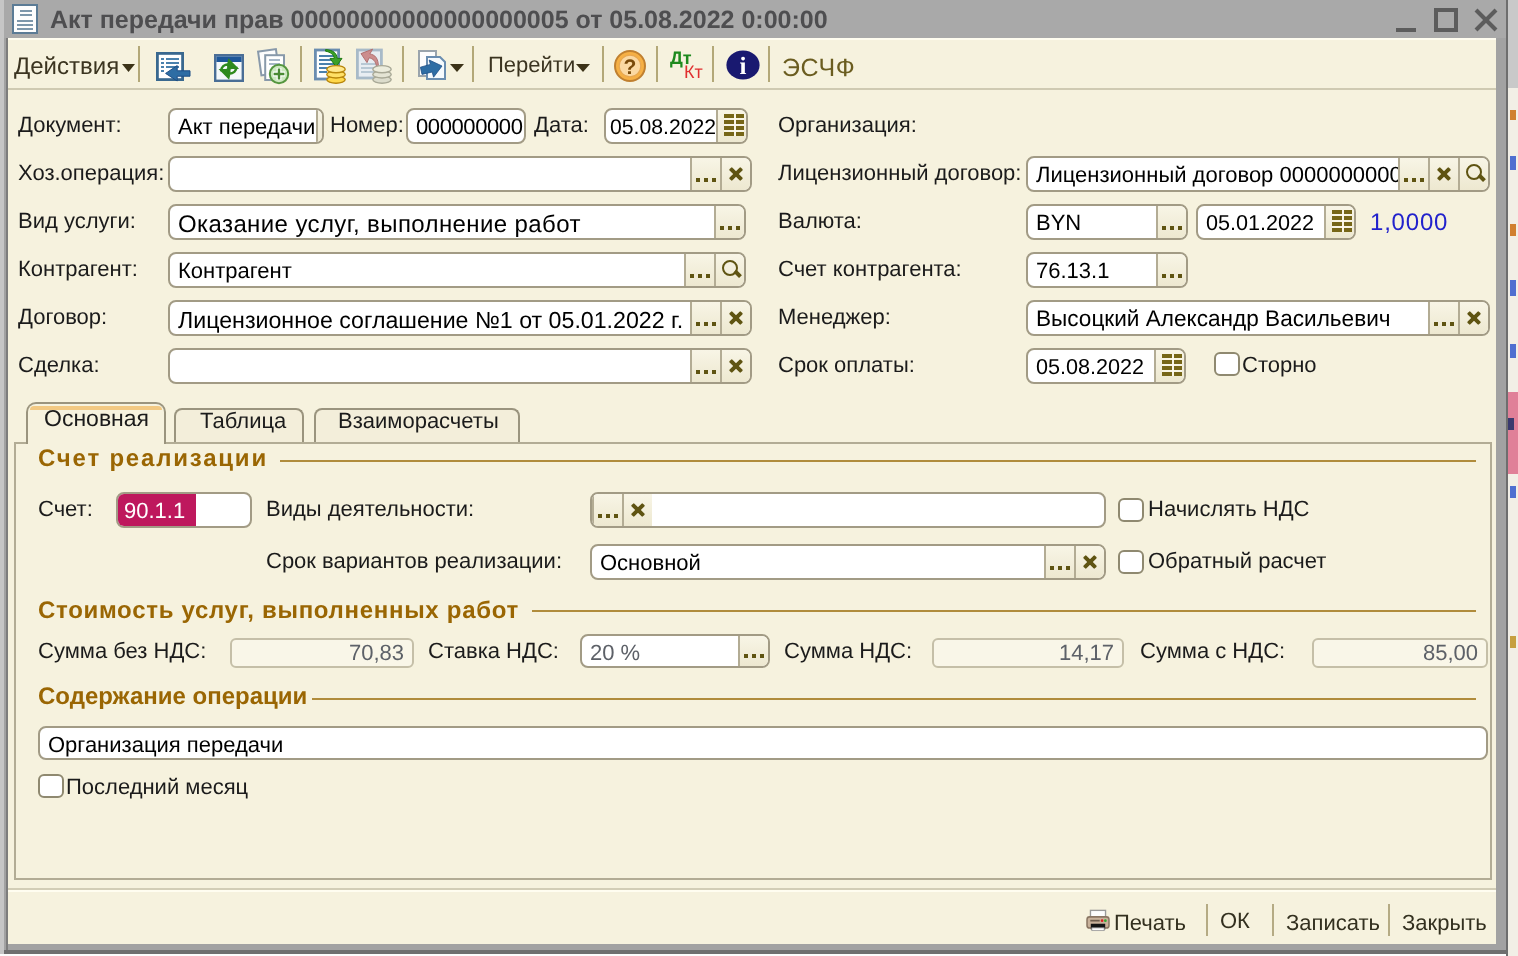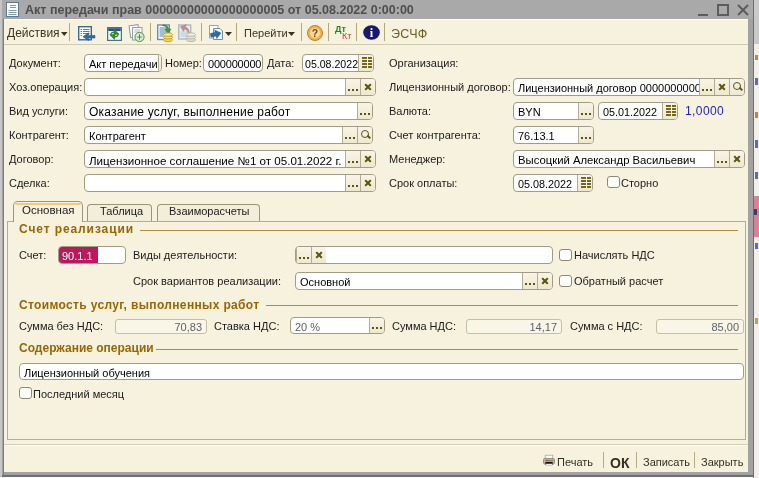--- a/index.html
+++ b/index.html
@@ -291,30 +291,30 @@
       <div class="tx" style="color:#5d6168">20 %</div>
       <div class="bt dots"></div>
     </div>
 <div class="lbl" style="left:392px;top:321px">Сумма НДС:</div>
 <div class="df" style="left:466px;top:319px;width:96px">14,17</div>
 <div class="lbl" style="left:570px;top:321px">Сумма с НДС:</div>
 <div class="df" style="left:656px;top:319px;width:88px">85,00</div>
 <div class="hdr" style="left:19px;top:341px">Содержание операции</div>
 <div class="hline" style="left:156px;top:349px;width:582px"></div>
 <div class="f" style="left:19px;top:363px;width:725px;height:17px">
-      <div class="tx">Лицензионный обучения</div>
+      <div class="tx">Организация передачи</div>
     </div>
 <div class="cb" style="left:19px;top:387px"></div>
 <div class="lbl" style="left:33px;top:389px">Последний месяц</div>
 
 <div class="abs" style="left:4px;top:444px;width:744px;height:1px;background:#d2cdb6"></div>
 <div class="abs" style="left:4px;top:445px;width:744px;height:1px;background:#fffdf0"></div>
 <div class="btxt" style="left:557px;top:456px">Печать</div>
 <div class="bsep" style="left:603px"></div>
-<div class="btxt" style="left:610px;top:455px;font-weight:bold;font-size:14px">ОК</div>
+<div class="btxt" style="left:610px;top:455px;font-weight:normal;font-size:11px">ОК</div>
 <div class="bsep" style="left:636px"></div>
 <div class="btxt" style="left:643px;top:456px">Записать</div>
 <div class="bsep" style="left:694px"></div>
 <div class="btxt" style="left:701px;top:456px">Закрыть</div>
 <svg style="left:543px;top:454px" width="12" height="13" viewBox="0 0 14 14">
       <rect x="2.6" y="0.8" width="8.8" height="6" fill="#fdfdfd" stroke="#9a9a9a" stroke-width="0.8"></rect>
       <rect x="0.6" y="4.6" width="12.8" height="6.5" rx="1.5" fill="#c9b29b" stroke="#8a7663" stroke-width="0.9"></rect>
       <line x1="2.5" y1="6.8" x2="8" y2="6.8" stroke="#6e5d4d" stroke-width="1"></line>
       <circle cx="9.4" cy="6.8" r="0.8" fill="#dd2222"></circle>
       <circle cx="11.3" cy="6.8" r="0.8" fill="#33aa33"></circle>

